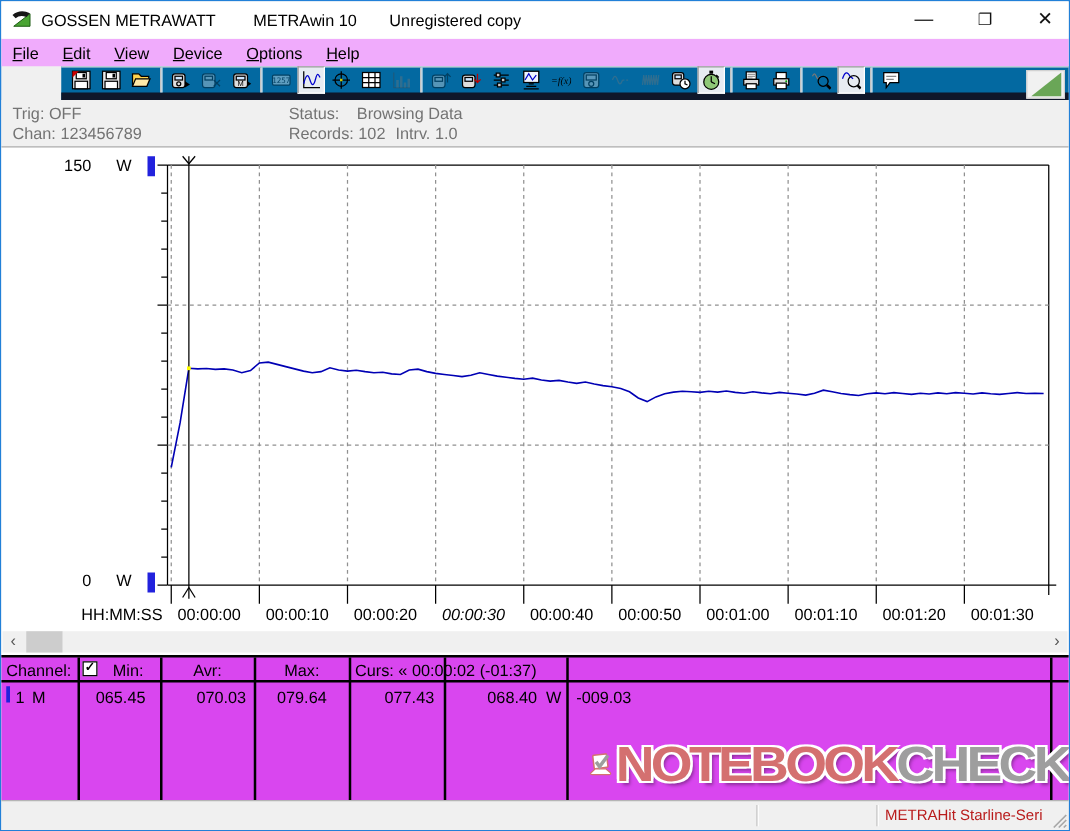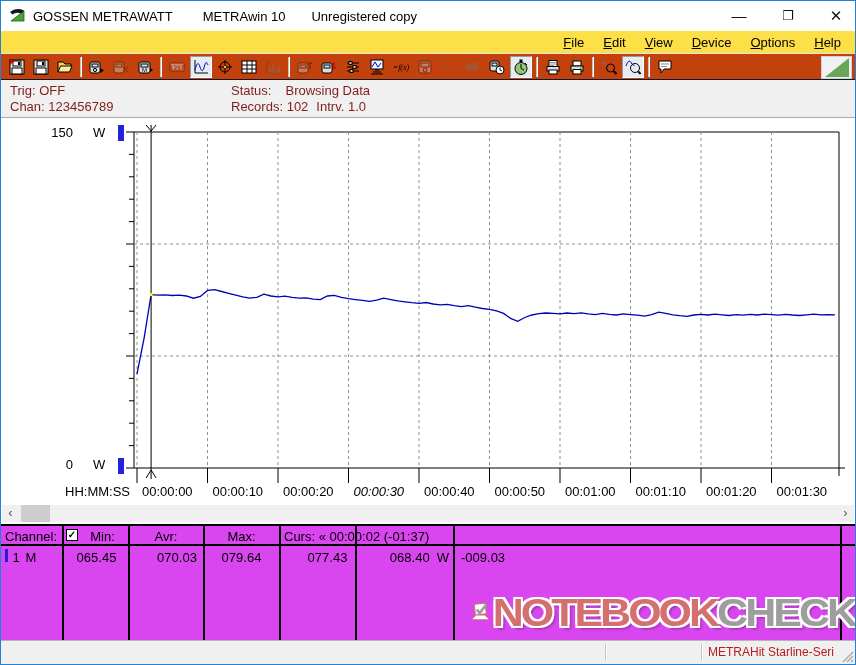--- a/index.html
+++ b/index.html
@@ -13,33 +13,33 @@
   .titlebar { position:relative; height:30px; background:#fff; display:flex; align-items:center; font-size:13px; color:#000; }
   .appicon { width:17px; height:16px; margin-left:8px; }
   .t-app { margin-left:7px; }
   .t-prod { margin-left:30px; }
   .t-lic { margin-left:26px; }
   .wbtn { position:absolute; top:0; width:30px; height:29px; text-align:center; line-height:29px; font-size:13px; color:#111; }
   .wbtn.min { left:723px; font-size:15px; }
   .wbtn.max { left:772px; }
   .wbtn.cls { left:820px; font-size:15px; }
   
-  .menubar { height:22px; background:#fde047; display:flex; align-items:center; font-size:13px; padding-left:4px;justify-content:flex-end; }
+  .menubar { height:22px; background:#f0abfc; display:flex; align-items:center; font-size:13px; padding-left:4px; }
   .menubar .mitem { display:inline-block; padding:2px 5px; margin-right:9px; color:#000; }
   .menubar .mitem::first-letter { text-decoration:underline; }
   
-  .toolbar { position:relative; height:27px; background:#c2410c; border-top:1px solid #e3e3e3; border-bottom:1px solid #0f172a; display:flex; align-items:center; padding-left:4px; }
+  .toolbar { position:relative; height:27px; background:#0369a1; border-top:1px solid #e3e3e3; border-bottom:6px solid #0f172a; display:flex; align-items:center; padding-left:4px;margin-left:48px; }
   .tbtn { width:22px; height:22px; display:inline-flex; align-items:center; justify-content:center; margin:0 1px; border:1px solid transparent; }
   .tbtn svg { width:16px; height:16px; }
   .tbtn.pressed { border-color:#9a9a9a #ffffff #ffffff #9a9a9a; background:#e7ecf2; }
   .tbtn.disabled { opacity:.38; filter:grayscale(100%); }
   .tbsep { width:0; height:20px; border-left:1px solid #c2c2c2; border-right:1px solid #fff; margin:0 3px; }
   .tb-tri { position:absolute; right:3px; top:2px; width:31px; height:23px; background:#f1f1f1; border:1px solid #d2d2d2; }
   
-  .infobar { position:relative; height:37px; background:#f0f0f0; font-size:13px; color:#7f1d1d; }
+  .infobar { position:relative; height:37px; background:#f0f0f0; font-size:13px; color:#737373; }
   .info-left { position:absolute; left:9px; top:3px; line-height:16px; }
   .info-mid { position:absolute; left:230px; top:3px; line-height:16px; }
   .gap10 { display:inline-block; width:14px; }
   .gap6 { display:inline-block; width:8px; }
   
   .chartpanel { position:relative; height:407px; background:#fff; border-top:1px solid #a9a9a9; }
   #plot { position:absolute; left:0; top:0; }
   .ylab-num { position:absolute; left:36px; width:36px; text-align:right; font-size:13px; color:#000; }
   .ylab-unit { position:absolute; left:92px; font-size:13px; color:#000; }
   .chmark { position:absolute; left:117px; width:6px; height:16px; background:#2222dd; }

